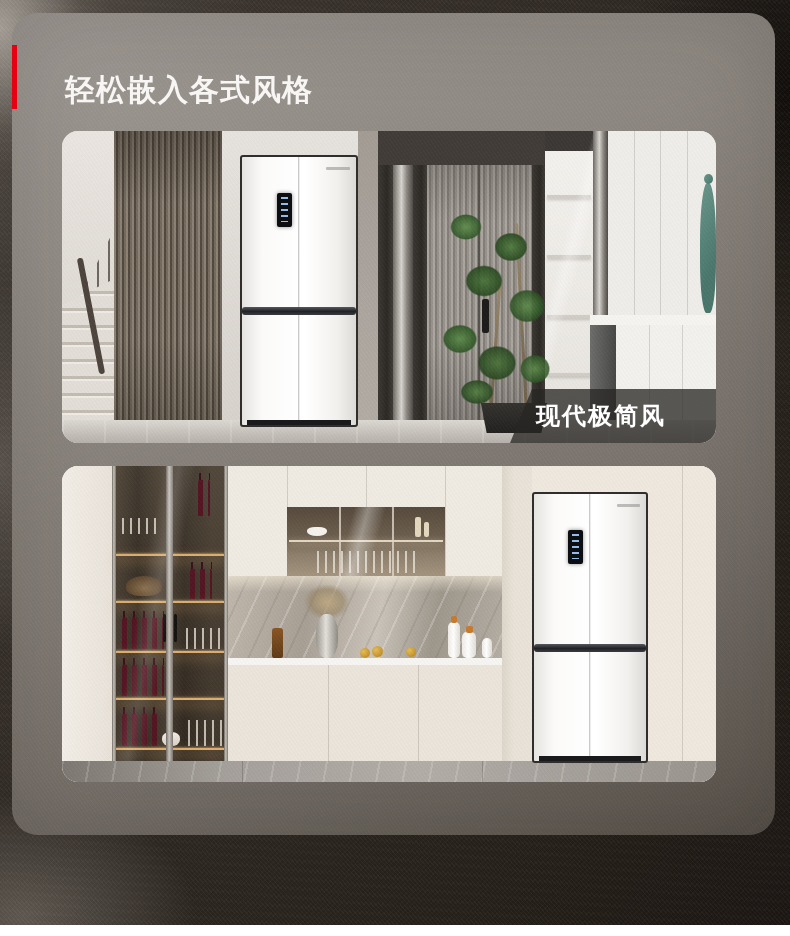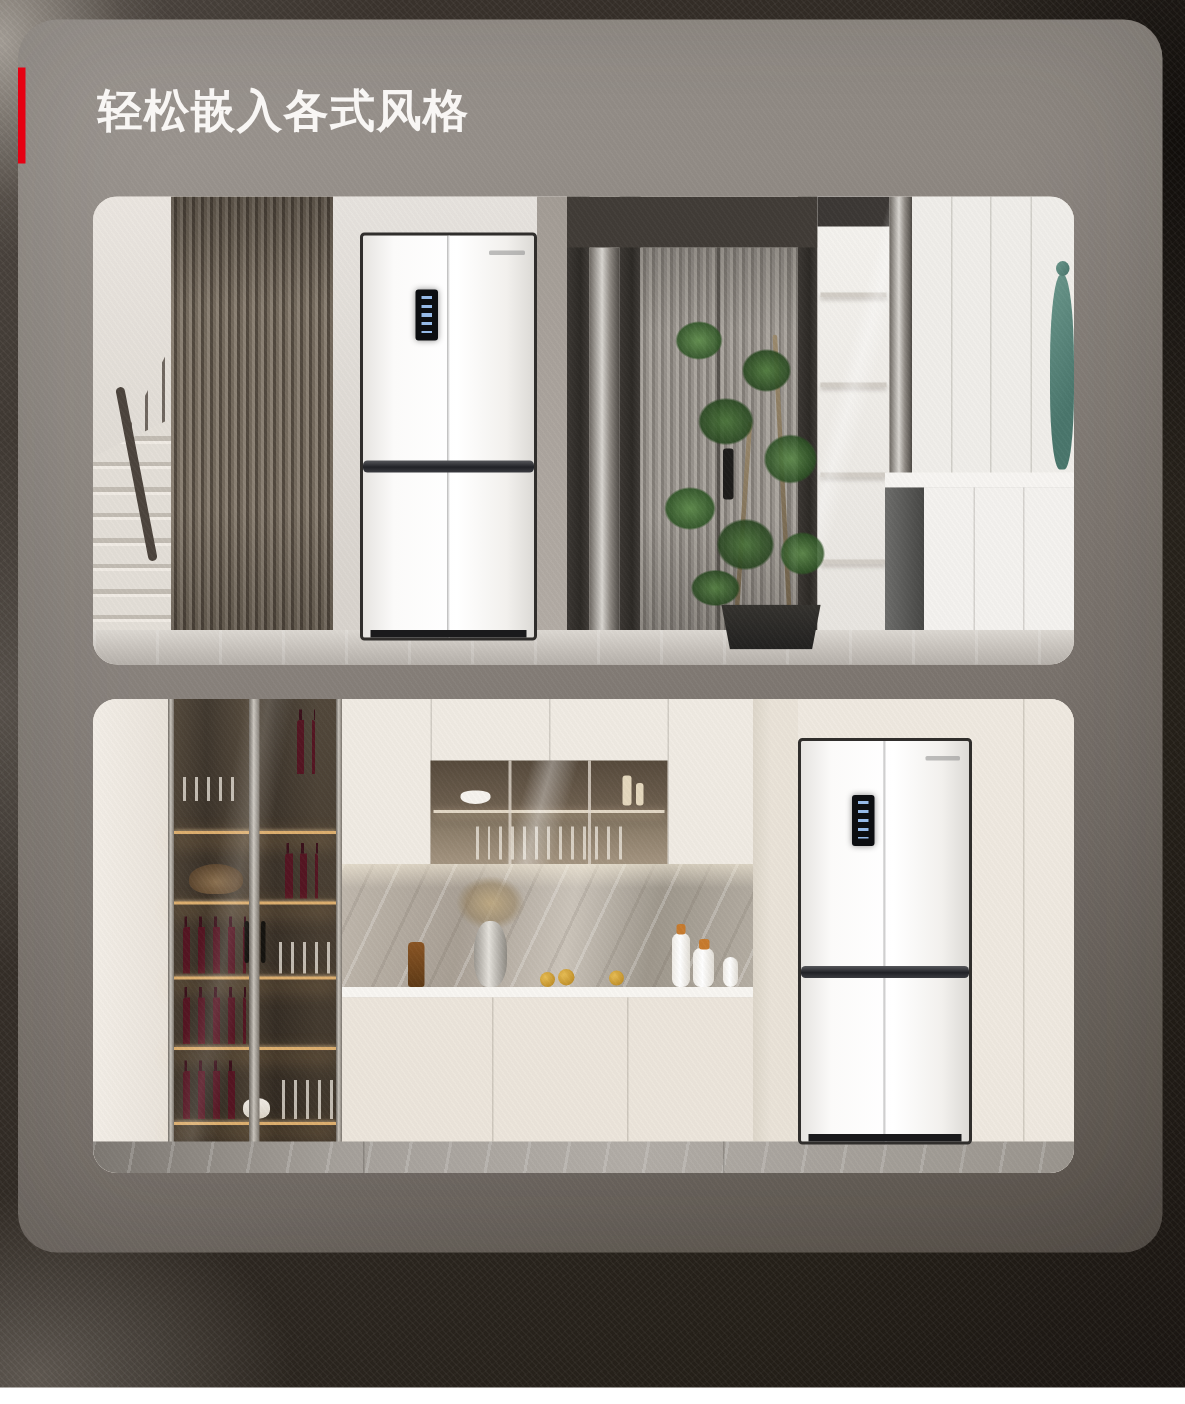--- a/index.html
+++ b/index.html
@@ -14,21 +14,21 @@
   .bg-texture{position:absolute;inset:0;
     background:
       repeating-linear-gradient(48deg, rgba(255,255,255,0.03) 0 1px, rgba(0,0,0,0.025) 1px 3px),
       repeating-linear-gradient(-42deg, rgba(255,255,255,0.018) 0 1px, rgba(0,0,0,0) 1px 4px);}
   .panel{position:absolute;left:12px;top:13px;width:763px;height:822px;border-radius:26px;overflow:hidden;
     background:linear-gradient(155deg,#a09a95 0%,#918b85 28%,#837c76 52%,#736c66 74%,#635c55 90%,#57504a 100%);
     box-shadow:inset 0 0 90px rgba(30,25,20,0.18);}
   .panel::after{content:"";position:absolute;inset:0;pointer-events:none;
     background:repeating-linear-gradient(55deg, rgba(255,255,255,0.02) 0 1px, rgba(0,0,0,0.015) 1px 3px);}
   .accent-bar{position:absolute;left:12px;top:45px;width:5px;height:64px;background:#e60012;z-index:5;}
-  .title{position:absolute;left:53px;top:44px;margin:0;font-size:30px;line-height:1.2;font-weight:700;
+  .title{position:absolute;left:53px;top:59px;margin:0;font-size:30px;line-height:1.2;font-weight:700;
     color:#f8f6f4;letter-spacing:1px;z-index:4;}
   .bottom-strip{position:absolute;left:0;top:925px;width:790px;height:11px;background:#ffffff;}
 
   .photo{position:absolute;left:50px;border-radius:16px;overflow:hidden;background:#cfcac4;}
   .photo1{top:118px;width:654px;height:312px;}
   .photo2{top:453px;width:654px;height:316px;}
   .el{position:absolute;}
 
   
   .caption{position:absolute;display:flex;align-items:center;color:#ffffff;font-weight:700;
@@ -214,20 +214,23 @@
         </div>
       </div>
 
       <div class="el s1-floor" style="left:0;top:289px;width:654px;height:23px"></div>
 
       <div class="el trunk" style="left:432px;top:150px;height:130px;transform:rotate(4deg)"></div>
       <div class="el trunk" style="left:458px;top:92px;height:190px;transform:rotate(-3deg)"></div>
       <div class="el foliage" style="left:368px;top:68px;width:132px;height:214px"></div>
       <div class="el plant-pot" style="left:416px;top:272px;width:72px;height:30px"></div>
 
+      <div class="caption caption-right">
+        <span>现代极简风</span>
+      </div>
     </div>
 
     <div class="photo photo2">
       <div class="el s2-base"></div>
       <div class="el s2-leftwall" style="left:0;top:0;width:50px;height:295px"></div>
 
       <div class="el wine-cab" style="left:50px;top:0;width:116px;height:300px">
         <div class="el flutes" style="left:10px;top:52px;width:40px;height:16px"></div>
         <div class="el bottles" style="left:86px;top:14px;width:12px;height:36px"></div>
         <div class="el wc-shelf" style="left:4px;top:88px;width:108px"></div>

